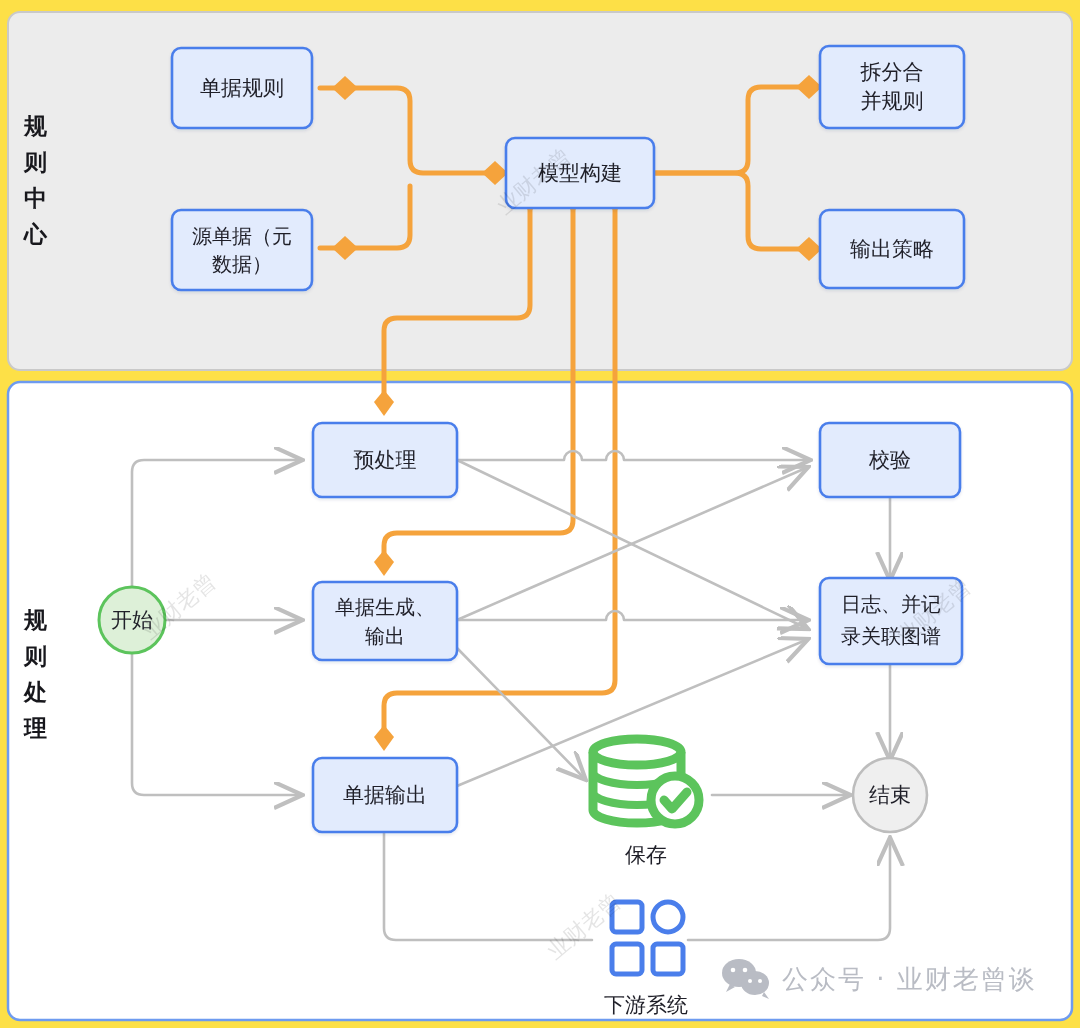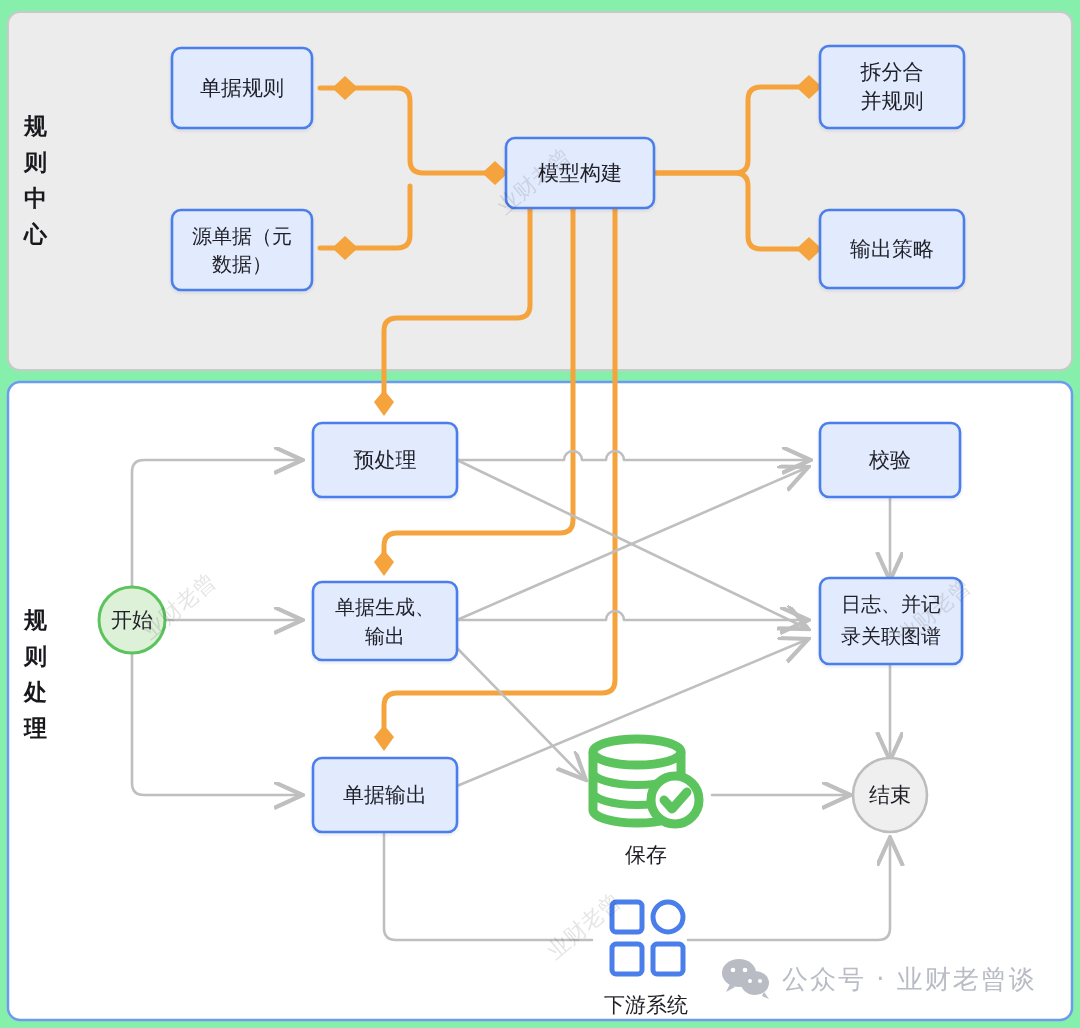--- a/index.html
+++ b/index.html
@@ -5,21 +5,21 @@
   html,body{margin:0;padding:0;background:#ffffff;}
   body{
     font-family:"DejaVu Sans","Liberation Sans",sans-serif;
     -webkit-font-smoothing:antialiased;
   }
   #stage{
     position:relative;
     width:1080px;
     height:1028px;
     overflow:hidden;
-    background:#86efac;
+    background:#fde047;
   }
   svg#canvas{
     position:absolute;
     left:0;top:0;
     width:1080px;height:1028px;
   }
   .nodelabel{
     font-family:"DejaVu Sans","Liberation Sans",sans-serif;
     font-size:21px;
     fill:#1f1f28;

